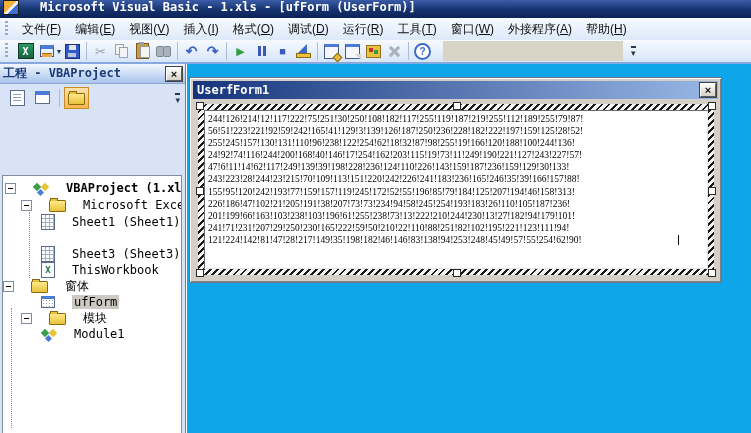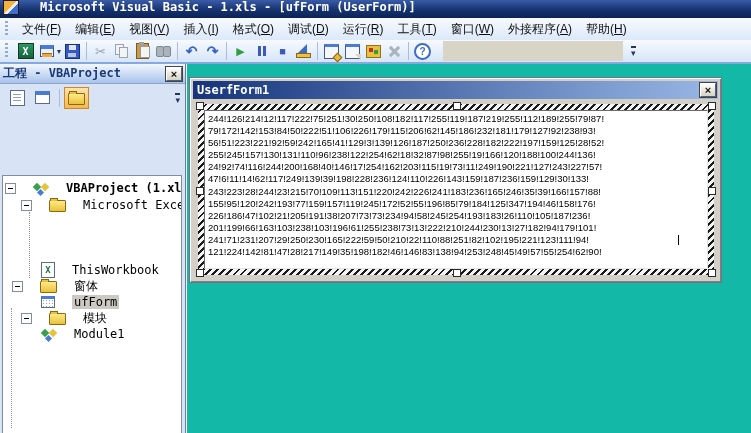--- a/index.html
+++ b/index.html
@@ -132,37 +132,37 @@
     background-image:repeating-linear-gradient(180deg,transparent 0 3px,#9ab0cc 3px 4px),
                      repeating-linear-gradient(90deg,transparent 0 3px,#9ab0cc 3px 4px)}
   .i-wb{width:12px;height:14px;background:#fff;border:1px solid #5a6b8c;flex:none;
     display:flex;align-items:center;justify-content:center;color:#1c7044;
     font:bold 9px "DejaVu Sans Mono",monospace}
   .i-uform{width:14px;height:12px;background:#fff;border:1px solid #5a6b8c;
     border-top:3px solid #4a7cd6;box-sizing:border-box;flex:none;
     background-image:radial-gradient(#8fa0c0 0.7px,transparent 0.8px);background-size:3px 3px}
 
   
-  .mdi{position:absolute;left:187px;top:64px;width:564px;height:369px;background:#14b8a6}
+  .mdi{position:absolute;left:187px;top:64px;width:564px;height:369px;background:#0ea5e9}
   .form-window{position:absolute;left:2px;top:13px;width:533px;height:206px;
     background:#d4d0c8;border:1px solid #6a7688;
     box-shadow:inset 1px 1px 0 #fff,inset -1px -1px 0 #828282;
     padding:3px;box-sizing:border-box}
   .form-titlebar{height:18px;background:linear-gradient(90deg,#16347c,#99b8e6);
     display:flex;align-items:center;justify-content:space-between;padding:0 2px 0 4px}
   .form-title{color:#fff;font:bold 12px "DejaVu Sans Mono",monospace}
   .form-client{position:absolute;left:3px;top:21px;right:3px;bottom:3px;background:#d4d0c8;
     background-image:radial-gradient(#6e6e6e 0.8px,transparent 0.9px);
     background-size:8px 8px;background-position:3px 3px}
   .hatch{position:absolute;left:5px;top:5px;right:4px;bottom:4px;
     background:repeating-linear-gradient(135deg,#1a1a1a 0 2px,#f4f4f4 2px 5px)}
   .textbox{position:absolute;left:6px;top:6px;right:6px;bottom:6px;background:#fff;
     border:1px solid;border-color:#6a6a6a #e6e6e6 #e6e6e6 #6a6a6a;
     padding:2px 18px 0 3px;box-sizing:border-box;overflow:hidden;
-    font-family:Liberation Sans, sans-serif;font-size:9.5px;line-height:12.1px;
+    font-family:Liberation Serif, serif;font-size:9.5px;line-height:12.1px;
     color:#000;white-space:nowrap}
   .caret{position:absolute;width:1px;height:10px;background:#000;left:473px;top:124px}
   .handle{position:absolute;width:6px;height:6px;background:#fff;border:1px solid #2a2a2a;z-index:3}
 </style>
 </head>
 <body>
 
 <div class="titlebar">
   <span class="app-icon"></span>
   <span class="title-text">Microsoft Visual Basic - 1.xls - [ufForm (UserForm)]</span>
@@ -282,26 +282,34 @@
         </span>
       <span class="bold">VBAProject (1.xls)</span>
     </div>
 
     <div class="trow" style="left:18px;top:21px">
       <span class="mbox"></span>
       <span class="i-folder"></span>
       <span>Microsoft Excel 对象</span>
     </div>
 
+    <div class="trow" style="left:38px;top:38px">
+      <span class="i-sheet"></span>
+      <span>Sheet1 (Sheet1)</span>
+    </div>
+    <div class="trow" style="left:38px;top:70px">
+      <span class="i-sheet"></span>
+      <span>Sheet3 (Sheet3)</span>
+    </div>
     <div class="trow" style="left:38px;top:86px">
       <span class="i-wb">X</span>
       <span>ThisWorkbook</span>
     </div>
 
-    <div class="trow" style="left:9px;top:102px">
+    <div class="trow" style="left:0;top:102px">
       <span class="mbox"></span>
       <span class="i-folder"></span>
       <span>窗体</span>
     </div>
     <div class="trow" style="left:38px;top:118px">
       <span class="i-uform"></span>
       <span class="sel">ufForm</span>
     </div>
 
     <div class="trow" style="left:18px;top:134px">
@@ -330,27 +338,26 @@
         <span class="handle" style="left:-2px;top:-2px"></span>
         <span class="handle" style="left:calc(50% - 3px);top:-2px"></span>
         <span class="handle" style="right:-2px;top:-2px"></span>
         <span class="handle" style="left:-2px;top:calc(50% - 3px)"></span>
         <span class="handle" style="right:-2px;top:calc(50% - 3px)"></span>
         <span class="handle" style="left:-2px;bottom:-2px"></span>
         <span class="handle" style="left:calc(50% - 3px);bottom:-2px"></span>
         <span class="handle" style="right:-2px;bottom:-2px"></span>
         <div class="textbox">
           <div>244!126!214!12!117!222!75!251!30!250!108!182!117!255!119!187!219!255!112!189!255!79!87!</div>
-          <div>79!172!142!153!84!50!222!51!106!226!179!115!206!62!145!186!232!181!179!127!92!238!93!</div>
           <div>56!51!223!221!92!59!242!165!41!129!3!139!126!187!250!236!228!182!222!197!159!125!28!52!</div>
           <div>255!245!157!130!131!110!96!238!122!254!62!18!32!87!98!255!19!166!120!188!100!244!136!</div>
           <div>24!92!74!116!244!200!168!40!146!17!254!162!203!115!19!73!11!249!190!221!127!243!227!57!</div>
           <div>47!6!11!14!62!117!249!139!39!198!228!236!124!110!226!143!159!187!236!159!129!30!133!</div>
           <div>243!223!28!244!23!215!70!109!113!151!220!242!226!241!183!236!165!246!35!39!166!157!88!</div>
-          <div>155!95!120!242!193!77!159!157!119!245!172!52!55!196!85!79!184!125!347!194!46!158!176!</div>
+          <div>155!95!120!242!193!77!159!157!119!245!172!52!55!196!85!79!184!125!207!194!46!158!313!</div>
           <div>226!186!47!102!21!205!191!38!207!73!73!234!94!58!245!254!193!183!26!110!105!187!236!</div>
           <div>201!199!66!163!103!238!103!196!61!255!238!73!13!222!210!244!230!13!27!182!94!179!101!</div>
           <div>241!71!231!207!29!250!230!165!222!59!50!210!22!110!88!251!82!102!195!221!123!111!94!</div>
           <div>121!224!142!81!47!28!217!149!35!198!182!46!146!83!138!94!253!248!45!49!57!55!254!62!90!</div>
           <span class="caret"></span>
         </div>
       </div>
     </div>
   </div>
 </div>

